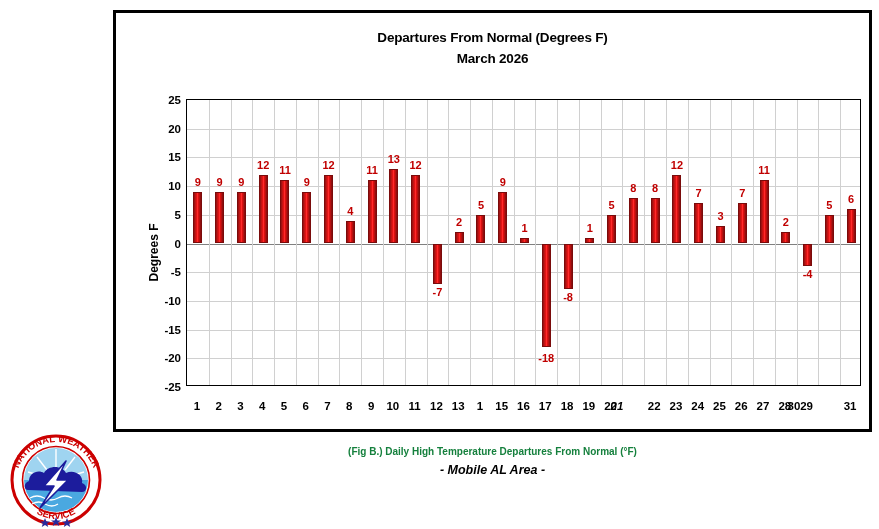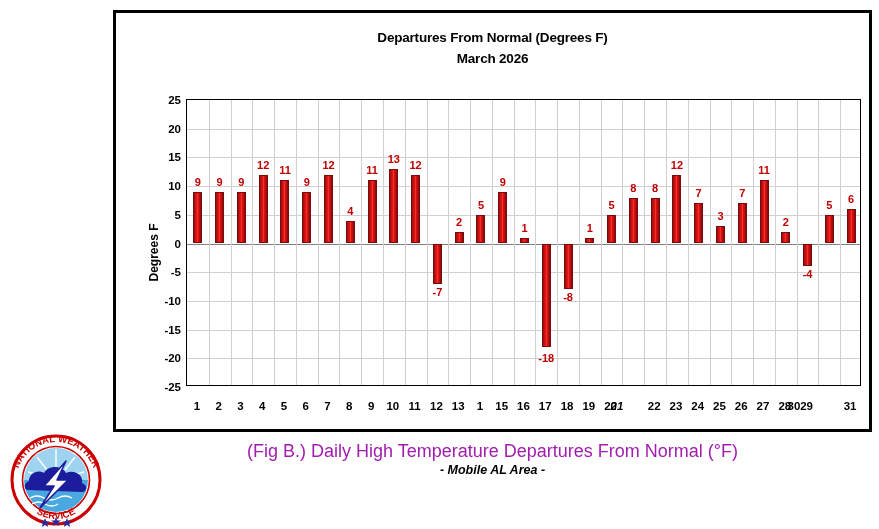--- a/index.html
+++ b/index.html
@@ -143,23 +143,23 @@
 
   
   #caption {
     position: absolute;
     left: 113px;
     width: 759px;
     top: 442px;
     text-align: center;
   }
   #caption .cap1 {
-    font-size: 18px;
-    font-weight: normal;
-    color: #a21caf;
+    font-size: 10px;
+    font-weight: bold;
+    color: #15803d;
     line-height: 19px;
   }
   #caption .cap2, #caption .cap3 {
     font-size: 12.5px;
     font-weight: bold;
     font-style: italic;
     color: #000000;
     line-height: 19px;
   }
 

